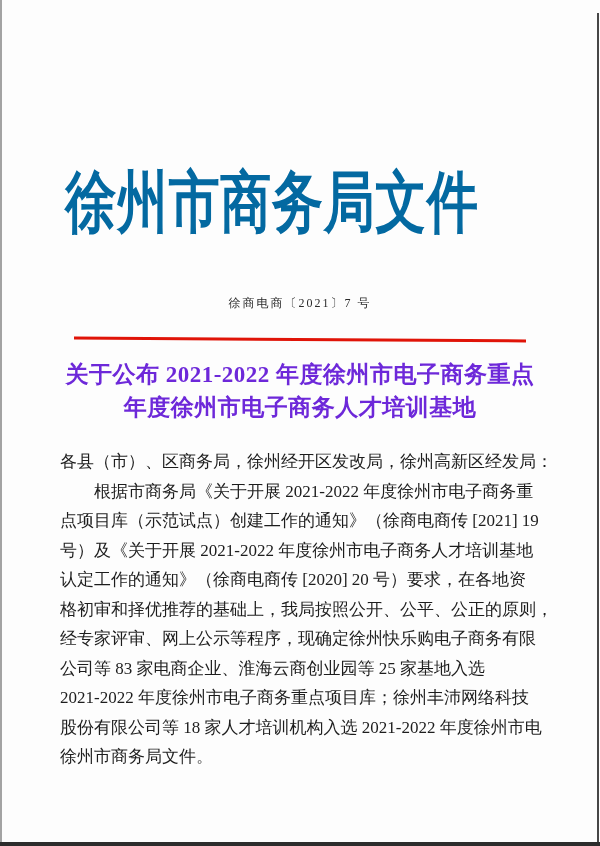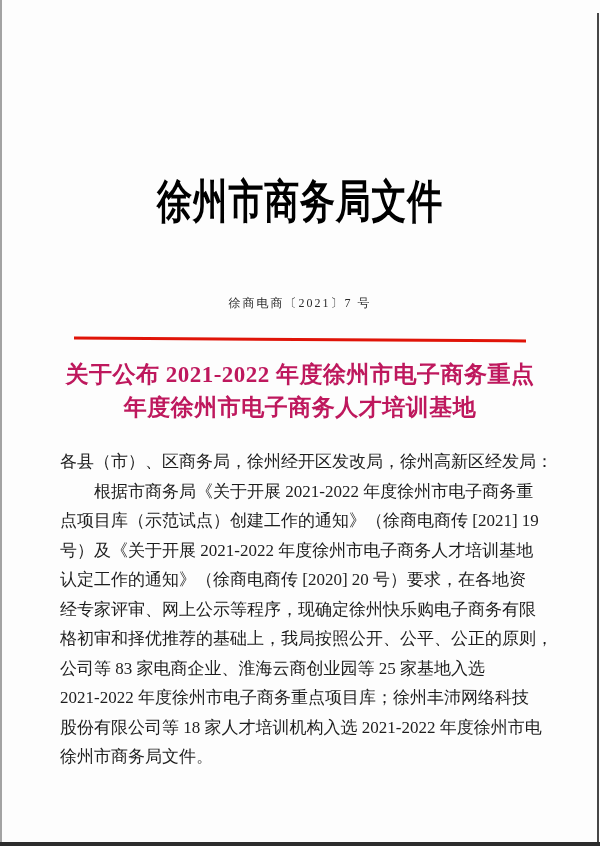--- a/index.html
+++ b/index.html
@@ -28,24 +28,24 @@
   }
   .edge-bottom {
     position: absolute; left: 0; bottom: 0;
     width: 100%; height: 4px;
     background: #2c2c2c;
   }
   
   .letterhead {
     position: absolute; top: 160px; left: 0;
     width: 100%;
-    text-align: center;
-    color: #000000;
+    text-align: left;
+    color: #0369a1;
     font-weight: bold;
-    font-size: 46px;
+    font-size: 67px;
     line-height: 84px;
     white-space: nowrap;
   }
   .letterhead .squeeze {
     display: inline-block;
     transform: scaleX(0.76);
     transform-origin: center;
     letter-spacing: 1px;
   }
   
@@ -65,21 +65,21 @@
     transform: rotate(0.35deg);
   }
   
   .doc-title {
     position: absolute; top: 358px; left: 0;
     width: 100%;
     text-align: center;
     font-size: 23px;
     font-weight: bold;
     line-height: 33px;
-    color: #be185d;
+    color: #6d28d9;
     letter-spacing: 0.5px;
   }
   
   .doc-body {
     position: absolute; top: 447px; left: 60px;
     width: 482px;
     font-size: 17px;
     line-height: 29.5px;
     color: #1d1d1d;
   }
@@ -111,21 +111,21 @@
     <div>关于公布 2021-2022 年度徐州市电子商务重点</div>
     <div>年度徐州市电子商务人才培训基地</div>
   </div>
 
   <div class="doc-body">
     <div class="line">各县（市）、区商务局，徐州经开区发改局，徐州高新区经发局：</div>
     <div class="line indent">根据市商务局《关于开展 2021-2022 年度徐州市电子商务重</div>
     <div class="line">点项目库（示范试点）创建工作的通知》（徐商电商传 [2021] 19</div>
     <div class="line">号）及《关于开展 2021-2022 年度徐州市电子商务人才培训基地</div>
     <div class="line">认定工作的通知》（徐商电商传 [2020] 20 号）要求，在各地资</div>
+    <div class="line">格初审和择优推荐的基础上，我局按照公开、公平、公正的原则，</div>
     <div class="line">经专家评审、网上公示等程序，现确定徐州快乐购电子商务有限</div>
-    <div class="line">格初审和择优推荐的基础上，我局按照公开、公平、公正的原则，</div>
     <div class="line">公司等 83 家电商企业、淮海云商创业园等 25 家基地入选</div>
     <div class="line">2021-2022 年度徐州市电子商务重点项目库；徐州丰沛网络科技</div>
     <div class="line">股份有限公司等 18 家人才培训机构入选 2021-2022 年度徐州市电</div>
     <div class="line">徐州市商务局文件。</div>
   </div>
 
 </div>
 
 </body></html>

